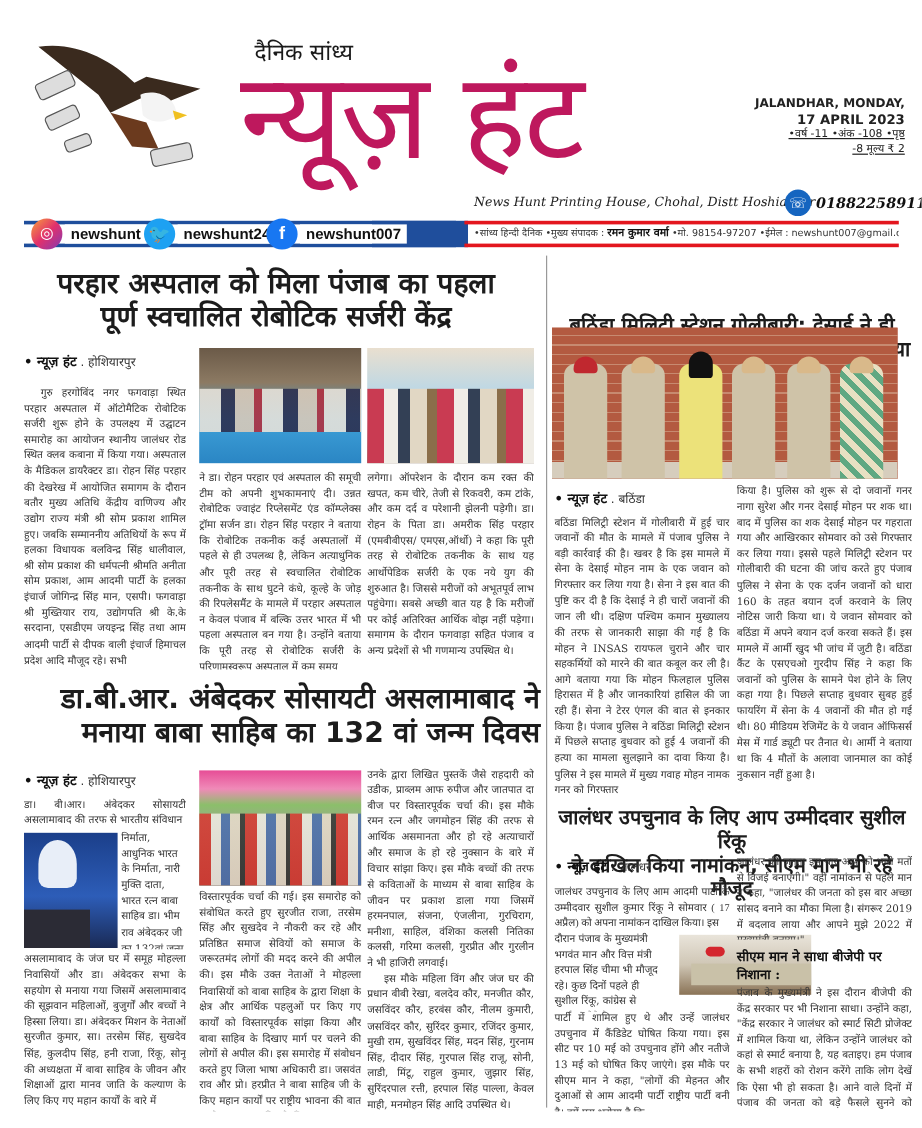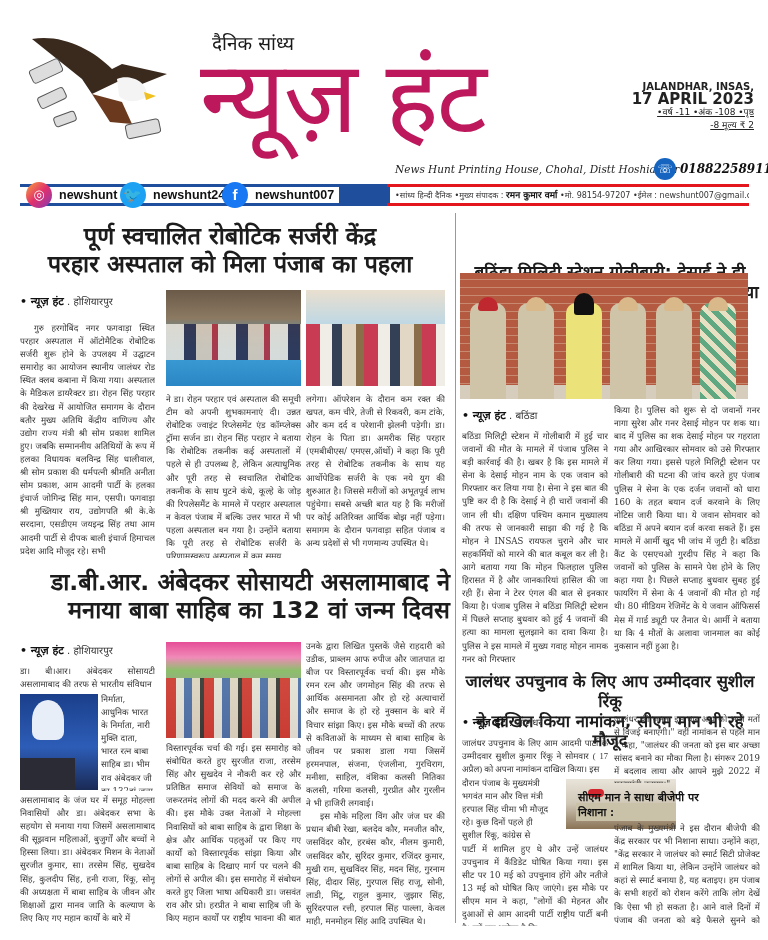--- a/index.html
+++ b/index.html
@@ -6,21 +6,21 @@
   html, body { width: 768px; height: 940px; background: #ffffff; overflow: hidden; }
   body { font-family: "DejaVu Sans", sans-serif; color: #222; position: relative; }
 
   
   .masthead { position: absolute; left: 0; top: 0; width: 768px; height: 178px; }
   .eagle { position: absolute; left: 22px; top: 24px; width: 150px; height: 120px; }
   .tagline { position: absolute; left: 212px; top: 30px; font-size: 19px; font-weight: normal; color: #1a1a1a; }
   .brand { position: absolute; left: 200px; top: 48px; font-size: 100px; line-height: 100px; font-weight: normal; color: #be185d; letter-spacing: -2px; font-family: "DejaVu Sans", sans-serif; }
   .edition { position: absolute; right: 14px; top: 80px; text-align: right; font-size: 10px; line-height: 13px; color: #222; }
   .edition .city { font-weight: bold; font-size: 10px; }
-  .edition .date { font-weight: bold; font-size: 15px; }
+  .edition .date { font-weight: bold; font-size: 11px; }
   .edition .meta { font-size: 9px; text-decoration: underline; }
   .address { position: absolute; left: 395px; top: 163px; font-family: "DejaVu Serif", serif; font-style: italic; font-size: 10.5px; color: #222; }
   .phone-icon { position: absolute; left: 654px; top: 158px; width: 22px; height: 22px; border-radius: 50%; background: #1565c0; color: #fff; font-size: 12px; text-align: center; line-height: 22px; }
   .phone { position: absolute; left: 680px; top: 162px; font-family: "DejaVu Serif", serif; font-style: italic; font-size: 12px; font-weight: bold; color: #111; }
 
   
   .strip { position: absolute; left: 0; top: 182px; width: 768px; height: 26px; }
   .strip-blue { position: absolute; left: 20px; top: 2px; width: 360px; height: 22px; border-top: 3px solid #1f4e9c; border-bottom: 3px solid #1f4e9c; }
   .strip-blue-fill { position: absolute; left: 310px; top: 2px; width: 80px; height: 22px; background: #1f4e9c; }
   .social { position: absolute; top: 0; height: 26px; display: flex; align-items: center; }
@@ -75,21 +75,21 @@
     <path d="M122 68 L134 72 L124 76 Z" fill="#f0c020"></path>
     <path d="M70 70 L100 78 L110 100 L88 98 Z" fill="#6b3a1e"></path>
     <rect x="8" y="40" width="32" height="14" rx="3" fill="#ddd" stroke="#555" transform="rotate(-25 24 47)"></rect>
     <rect x="16" y="68" width="28" height="12" rx="3" fill="#ddd" stroke="#555" transform="rotate(-25 30 74)"></rect>
     <rect x="32" y="90" width="22" height="10" rx="3" fill="#ddd" stroke="#555" transform="rotate(-20 43 95)"></rect>
     <rect x="104" y="98" width="34" height="14" rx="3" fill="#ddd" stroke="#555" transform="rotate(-12 120 105)"></rect>
   </svg>
   <div class="tagline">दैनिक सांध्य</div>
   <div class="brand">न्यूज़ हंट</div>
   <div class="edition">
-    <div class="city">JALANDHAR, INSAS,</div>
+    <div class="city">JALANDHAR, MONDAY,</div>
     <div class="date">17 APRIL 2023</div>
     <div class="meta">•वर्ष -11 •अंक -108 •पृष्ठ</div>
     <div class="meta">-8 मूल्य ₹ 2</div>
   </div>
   <div class="address">News Hunt Printing House, Chohal, Distt Hoshiarpur</div>
   <div class="phone-icon">☏</div>
   <div class="phone">01882258911</div>
 </div>
 
 <div class="strip">
@@ -109,22 +109,22 @@
   </div>
   <div class="info-bar">
     <span>•सांध्य हिन्दी दैनिक •मुख्य संपादक : </span><b>रमन कुमार वर्मा</b><span> •मो. 98154-97207 •ईमेल : newshunt007@gmail.com</span>
   </div>
 </div>
 
 <div class="vrule"></div>
 
 <div>
   <div class="headline" style="left:10px; top:222px; width:440px; font-size:23.5px;">
+    <div>परहार अस्पताल को मिला पंजाब का पहला</div>
     <div>पूर्ण स्वचालित रोबोटिक सर्जरी केंद्र</div>
-    <div>परहार अस्पताल को मिला पंजाब का पहला</div>
   </div>
   <div class="byline" style="left:20px; top:293px;">
     <b>• न्यूज़ हंट</b><span> . होशियारपुर</span>
   </div>
   <div class="col" style="left:20px; top:322px; width:135px; height:236px; text-indent:14px;">गुरु हरगोबिंद नगर फगवाड़ा स्थित परहार अस्पताल में ऑटोमैटिक रोबोटिक सर्जरी शुरू होने के उपलक्ष्य में उद्घाटन समारोह का आयोजन स्थानीय जालंधर रोड स्थित क्लब कबाना में किया गया। अस्पताल के मैडिकल डायरैक्टर डा। रोहन सिंह परहार की देखरेख में आयोजित समागम के दौरान बतौर मुख्य अतिथि केंद्रीय वाणिज्य और उद्योग राज्य मंत्री श्री सोम प्रकाश शामिल हुए। जबकि सम्माननीय अतिथियों के रूप में हलका विधायक बलविन्द्र सिंह धालीवाल, श्री सोम प्रकाश की धर्मपत्नी श्रीमति अनीता सोम प्रकाश, आम आदमी पार्टी के हलका इंचार्ज जोगिन्द्र सिंह मान, एसपी। फगवाड़ा श्री मुख्तियार राय, उद्योगपति श्री के.के सरदाना, एसडीएम जयइन्द्र सिंह तथा आम आदमी पार्टी से दीपक बाली इंचार्ज हिमाचल प्रदेश आदि मौजूद रहे। सभी</div>
 
   <div class="photo ph-press" style="left:166px; top:290px; width:135px; height:96px;">
     <div class="people"></div>
   </div>
   <div class="photo ph-stage" style="left:306px; top:290px; width:139px; height:96px;">
@@ -208,15 +208,15 @@
   </div>
   <div class="col" style="left:462px; top:737px; width:146px; height:40px;font-family:Liberation Serif, serif;">जालंधर उपचुनाव के लिए आम आदमी पार्टी के उम्मीदवार सुशील कुमार रिंकू ने सोमवार ( 17 अप्रैल) को अपना नामांकन दाखिल किया। इस</div>
   <div class="col" style="left:462px; top:777px; width:90px; height:66px; text-align:left;">दौरान पंजाब के मुख्यमंत्री भगवंत मान और वित्त मंत्री हरपाल सिंह चीमा भी मौजूद रहे। कुछ दिनों पहले ही सुशील रिंकू, कांग्रेस से बर्खास्त होने के बाद आम आदमी</div>
   <div class="photo ph-meeting" style="left:566px; top:779px; width:110px; height:50px;">
     <div class="table"></div>
     <div class="cap"></div>
   </div>
   <div class="col" style="left:462px; top:843px; width:146px; height:83px;">पार्टी में शामिल हुए थे और उन्हें जालंधर उपचुनाव में कैंडिडेट घोषित किया गया। इस सीट पर 10 मई को उपचुनाव होंगे और नतीजे 13 मई को घोषित किए जाएंगे। इस मौके पर सीएम मान ने कहा, "लोगों की मेहनत और दुआओं से आम आदमी पार्टी राष्ट्रीय पार्टी बनी है। हमें पूरा भरोसा है कि</div>
 
   <div class="col" style="left:614px; top:713px; width:146px; height:70px;">जालंधर की जनता इस बार आप को भारी मतों से विजई बनाएगी।" वहीं नामांकन से पहले मान ने कहा, "जालंधर की जनता को इस बार अच्छा सांसद बनाने का मौका मिला है। संगरूर 2019 में बदलाव लाया और आपने मुझे 2022 में मुख्यमंत्री बनाया।"</div>
-  <div class="subhead" style="left:578px; top:790px; width:146px;">सीएम मान ने साधा बीजेपी पर निशाना :</div>
+  <div class="subhead" style="left:614px; top:790px; width:146px;">सीएम मान ने साधा बीजेपी पर निशाना :</div>
   <div class="col" style="left:614px; top:822px; width:146px; height:104px;">पंजाब के मुख्यमंत्री ने इस दौरान बीजेपी की केंद्र सरकार पर भी निशाना साधा। उन्होंने कहा, "केंद्र सरकार ने जालंधर को स्मार्ट सिटी प्रोजेक्ट में शामिल किया था, लेकिन उन्होंने जालंधर को कहां से स्मार्ट बनाया है, यह बताइए। हम पंजाब के सभी शहरों को रोशन करेंगे ताकि लोग देखें कि ऐसा भी हो सकता है। आने वाले दिनों में पंजाब की जनता को बड़े फैसले सुनने को मिलेंगे।</div>
 </div>
 
 </body></html>

